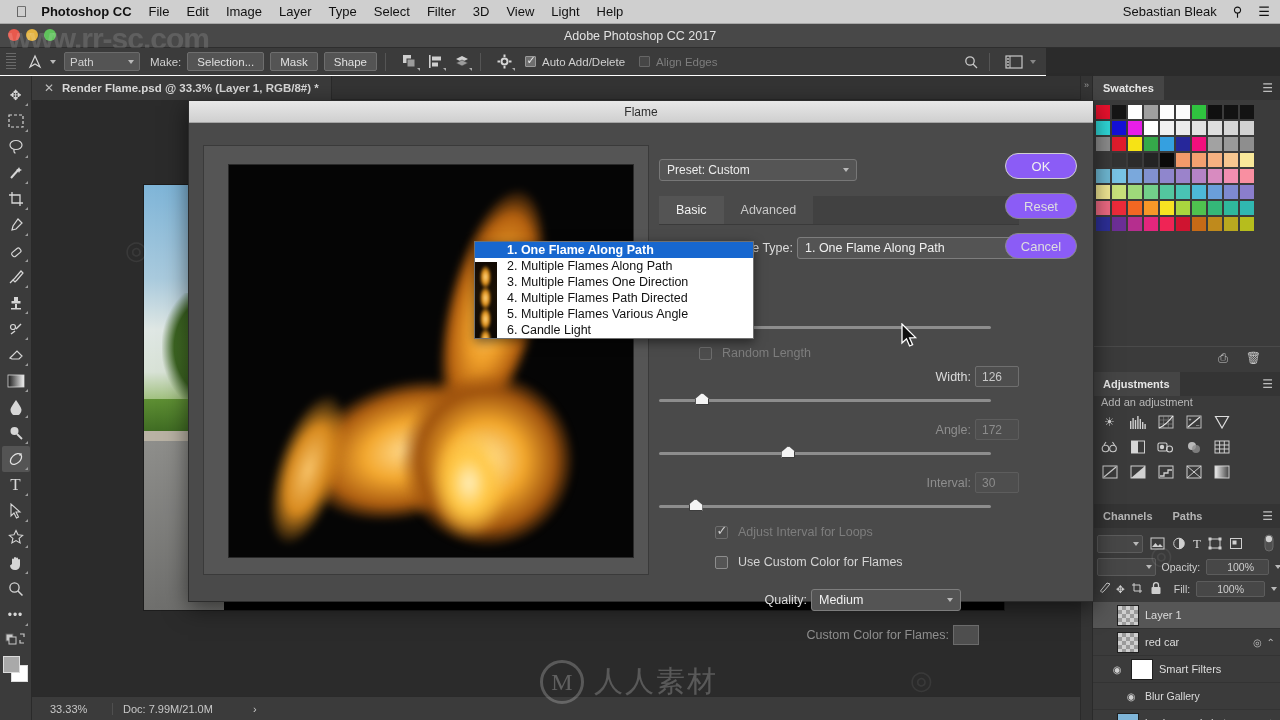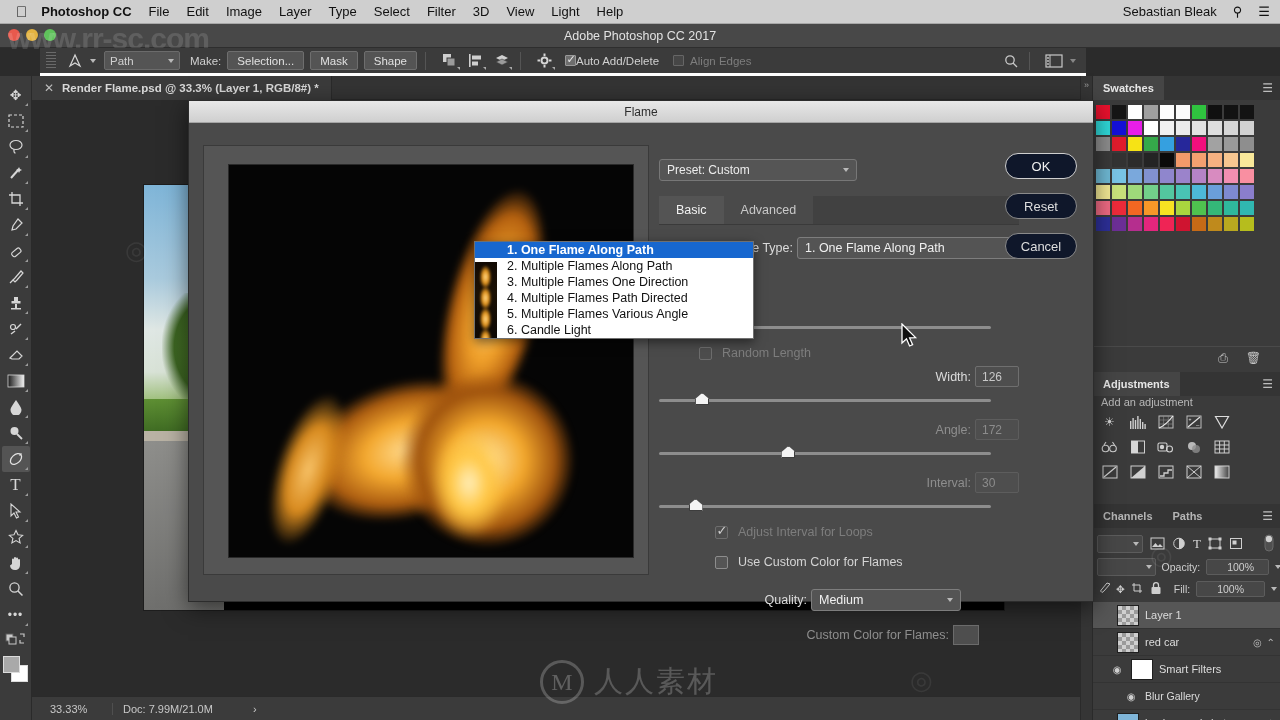--- a/index.html
+++ b/index.html
@@ -36,21 +36,21 @@
   .wm-url {
     position:absolute; left:8px; top:22px; font-size:30px; font-weight:bold;
     color:rgba(255,255,255,0.13); letter-spacing:-1px; pointer-events:none;
     font-family:"Liberation Sans", sans-serif;
   }
 
   
   .optbar {
     position:absolute; left:0; top:48px; width:1046px; height:28px;
     background:#3b3b3b; display:flex; align-items:center;
-    border-bottom:3px solid #ffffff; font-size:11.5px; color:#d0d0d0;margin-left:40px;
+    border-bottom:1px solid #ffffff; font-size:11.5px; color:#d0d0d0;
   }
   .optbar .grip { width:10px; height:18px; margin:0 4px 0 6px;
      background:repeating-linear-gradient(to bottom,#6a6a6a 0 1px,transparent 1px 3px);}
   .opt-tool-ico { width:22px; height:20px; position:relative; margin-left:4px; }
   .chev { display:inline-block; width:0;height:0;border-left:3.5px solid transparent;
      border-right:3.5px solid transparent;border-top:4px solid #b9b9b9; }
   .opt-sel {
     height:19px; min-width:76px; background:#545454; border:1px solid #6b6b6b;
     border-radius:2px; margin-left:8px; display:flex; align-items:center;
     justify-content:space-between; padding:0 5px; font-size:11.5px;
@@ -304,21 +304,21 @@
   .dchk { width:13px;height:13px;border:1px solid #8d8d8d; background:#555; border-radius:2px;
      position:relative; }
   .dchk.on:after { content:"✓"; position:absolute; left:0.5px; top:-4px; font-size:13px; color:#cfcfcf; }
   .dchk.disabled { border-color:#6d6d6d; background:#4d4d4d; }
   .chk-lbl { font-size:12.5px; }
   .colorswatch { width:26px; height:20px; background:#4e4e4e; border:1px solid #6b6b6b; }
 
   .btncol { position:absolute; right:16px; top:30px; width:72px; display:flex;
     flex-direction:column; gap:14px; }
   .dbtn {
-    height:26px; border:1px solid #cfcfcf; border-radius:13px; background:#0f172a;
+    height:26px; border:1px solid #cfcfcf; border-radius:13px; background:#8b5cf6;
     color:#f0f0f0; font-size:13px; display:flex; align-items:center; justify-content:center;
   }
   .dbtn.secondary { border-color:#8a8a8a; color:#dedede; }
 
   
   .dropdown {
     position:absolute; left:285px; top:118px; width:280px; background:#fff;
     border:1px solid #707070; box-shadow:0 3px 10px rgba(0,0,0,.5); z-index:40;
   }
   .dd-thumbstrip {
@@ -430,21 +430,21 @@
           <circle cx="7.5" cy="7.5" r="3" fill="none" stroke="#d6d6d6" stroke-width="2"></circle>
           <g stroke="#d6d6d6" stroke-width="2">
             <line x1="7.5" y1="0.5" x2="7.5" y2="3"></line>
             <line x1="7.5" y1="12" x2="7.5" y2="14.5"></line>
             <line x1="0.5" y1="7.5" x2="3" y2="7.5"></line>
             <line x1="12" y1="7.5" x2="14.5" y2="7.5"></line>
           </g>
         </svg>
       <span class="drop"></span>
     </div>
-    <span style="margin-left:10px;display:flex;align-items:center;">
+    <span style="margin-left:10px;display:flex;align-items:center;gap:6px;">
       <span class="cb on"></span>
       <span>Auto Add/Delete</span>
     </span>
     <span style="margin-left:14px;display:flex;align-items:center;gap:6px;">
       <span class="cb" style="opacity:.45"></span>
       <span class="dim">Align Edges</span>
     </span>
     <span class="spacer" style="flex:1"></span>
     <div class="opt-ico">
       <svg width="14" height="14" viewBox="0 0 14 14">

